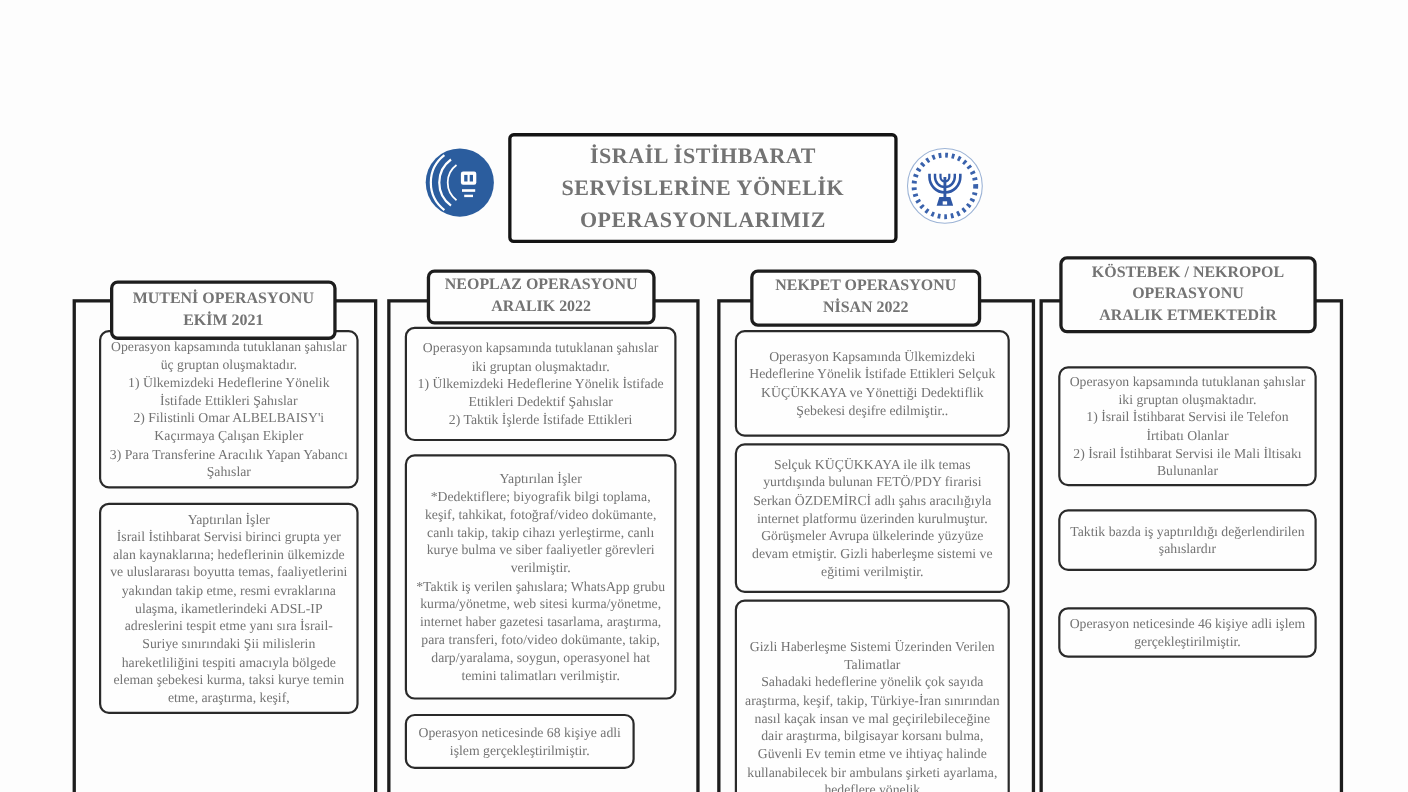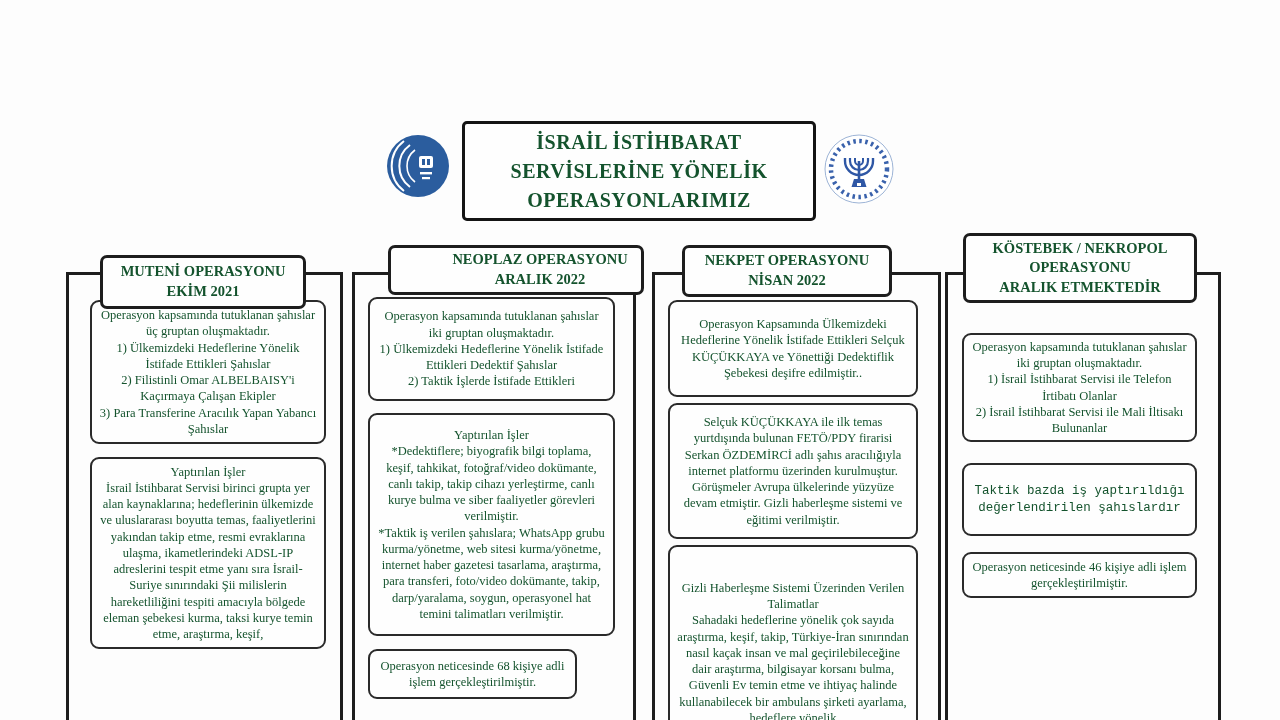--- a/index.html
+++ b/index.html
@@ -2,21 +2,21 @@
 <html><head>
 <meta charset="utf-8">
 <style>
   html,body{margin:0;padding:0;}
   .stage{
     position:relative;
     width:1280px;height:720px;
     background:#fdfdfd;
     overflow:hidden;
     font-family:"Liberation Serif","DejaVu Serif",serif;
-    color:#14532d;
+    color:#737373;
   }
   
   .title-box{
     position:absolute;left:462px;top:121px;width:348px;height:94px;
     border:3px solid #141414;border-radius:5px;background:#fefefe;
     display:flex;align-items:center;justify-content:center;text-align:center;
     font-weight:bold;font-size:20px;line-height:1.45;letter-spacing:.5px;
     white-space:pre-line;
   }
   .logo{position:absolute;}
@@ -33,21 +33,21 @@
   .c3o{left:652px;width:283px;}
   .c4o{left:945px;width:270px;}
   .col-header{
     position:absolute;background:#fefefe;
     border:3px solid #1d1d1d;border-radius:7px;
     display:flex;align-items:center;justify-content:center;text-align:center;
     font-weight:bold;font-size:14.5px;line-height:1.35;
     white-space:pre-line;z-index:3;
   }
   .c1h{left:100px;top:255px;width:200px;height:48px;}
-  .c2h{left:388px;top:245px;width:202px;height:44px;padding-left:48px;}
+  .c2h{left:388px;top:245px;width:202px;height:44px;}
   .c3h{left:682px;top:245px;width:204px;height:46px;}
   .c4h{left:963px;top:233px;width:228px;height:64px;}
   .ibox{
     position:absolute;background:#fefefe;
     border:2px solid #2a2a2a;border-radius:9px;
     display:flex;align-items:center;justify-content:center;text-align:center;
     font-size:12.5px;line-height:1.3;padding:5px 7px;box-sizing:border-box;
     white-space:pre-line;z-index:2;
   }
   
@@ -57,21 +57,21 @@
   
   .c2b1{left:368px;top:297px;width:247px;height:104px;}
   .c2b2{left:368px;top:413px;width:247px;height:223px;}
   .c2b3{left:368px;top:649px;width:209px;height:50px;}
   
   .c3b1{left:668px;top:300px;width:250px;height:97px;}
   .c3b2{left:668px;top:403px;width:250px;height:136px;}
   .c3b3{left:668px;top:545px;width:250px;height:216px;}
   
   .c4b1{left:962px;top:333px;width:235px;height:109px;}
-  .c4b2{left:962px;top:463px;width:235px;height:73px;font-family:Liberation Mono, monospace;}
+  .c4b2{left:962px;top:463px;width:235px;height:56px;}
   .c4b3{left:962px;top:552px;width:235px;height:46px;}
 </style>
 </head>
 <body>
 
 <div class="stage">
 
   <div class="logo logo-left">
     <svg width="64" height="64" viewBox="0 0 64 64">
       <circle cx="32" cy="32" r="31" fill="#2b5d9e"></circle>

